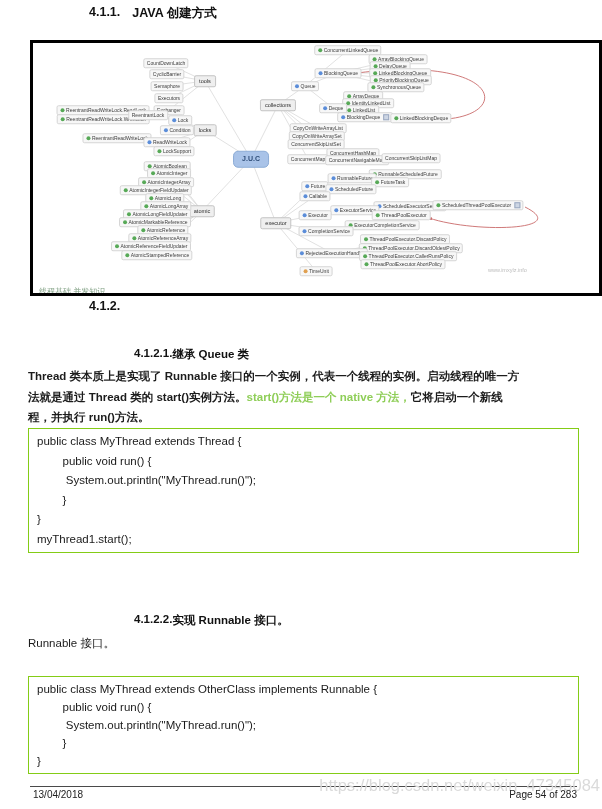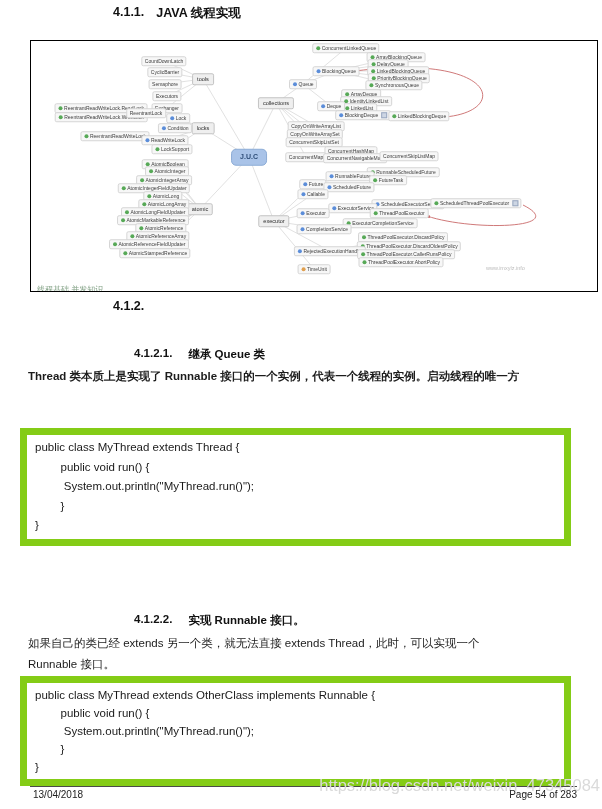--- a/index.html
+++ b/index.html
@@ -1,62 +1,62 @@
 <!DOCTYPE html>
 <html><head>
 <meta charset="utf-8">
 <style>
   html,body{margin:0;padding:0;}
   body{
     width:602px;height:809px;position:relative;background:#ffffff;
     font-family:"Liberation Sans", sans-serif;overflow:hidden;
   }
   
-  .h-main{position:absolute;display:flex;gap:12px;font-weight:bold;font-size:12.5px;color:#111;margin-left:24px;}
-  .h-sub{position:absolute;display:flex;gap:16px;font-weight:bold;font-size:11.5px;color:#111;}
+  .h-main{position:absolute;display:flex;gap:12px;font-weight:bold;font-size:12.5px;color:#111;}
+  .h-sub{position:absolute;display:flex;font-weight:bold;font-size:11.5px;color:#111;}
   
   .para{position:absolute;width:552px;font-size:11.5px;color:#1c1c1c;}
   .para-line{line-height:20.5px;white-space:pre-wrap;}
   .seg-green{color:#8fce58;}
   
-  .code{position:absolute;left:20px;width:551px;box-sizing:border-box;
-    border:7px solid #84cc16;background:#fff;padding:3px 8px;
+  .code{position:absolute;left:28px;width:551px;box-sizing:border-box;
+    border:1px solid #84cc16;background:#fff;padding:3px 8px;
     font-size:11.5px;color:#1a1a1a;}
   .code-line{white-space:pre;}
   .code-a .code-line{line-height:19.5px;}
   .code-b .code-line{line-height:18px;}
   
   .footer-rule{position:absolute;left:30px;width:547px;top:786px;border-top:1px solid #4a4a4a;height:0;}
   .footer-date{position:absolute;left:33px;top:789px;font-size:10px;color:#222;z-index:2;}
   .footer-page{position:absolute;right:25px;top:789px;font-size:10px;color:#222;z-index:2;}
   .page-watermark{position:absolute;right:2px;top:776px;font-size:16.5px;color:#dadada;z-index:1;white-space:nowrap;}
   
   .diagram{position:absolute;left:30px;top:40px;width:566px;height:250px;
-    border:1px solid #000000;background:#fff;overflow:hidden;}
+    border:3px solid #000000;background:#fff;overflow:hidden;}
   .diagram svg{position:absolute;left:0;top:0;}
   .dnode{position:absolute;transform:translate(-50%,-50%);display:flex;align-items:center;gap:2px;
     background:#f7f7f7;border:0.5px solid #d5d5d5;border-radius:2px;
     padding:0.5px 2.5px;font-size:5px;line-height:6.5px;color:#3d3d3d;white-space:nowrap;z-index:2;}
   .dnode.branch{font-size:5.6px;color:#2f2f2f;background:#efefef;border-color:#c3c3c3;padding:1.5px 4px;}
   .dnode.hub{font-size:7px;font-weight:bold;color:#2e4d78;background:#a9c3e8;
     border:1px solid #8cacd6;border-radius:5px;padding:4px 8px;z-index:3;}
   .dot{width:4px;height:4px;border-radius:50%;flex:0 0 auto;}
   .dot.iface{background:#5b8dd9;}
   .dot.cls{background:#57a957;}
   .dot.enum{background:#e0a050;}
   .extra-ic{width:4px;height:4px;background:#cdd6e4;border:0.5px solid #9aa8c0;flex:0 0 auto;margin-left:1px;}
   .diag-watermark{position:absolute;left:455px;top:224px;font-size:5.5px;color:#bcbcbc;z-index:2;}
   .diag-corner{position:absolute;left:6px;top:243px;font-size:8px;color:#7f9f82;z-index:2;white-space:nowrap;}
 </style>
 </head>
 <body>
 
 <div class="h-main" style="left:89px;top:5px;">
   <span>4.1.1.</span>
-  <span>JAVA 线程实现</span>
+  <span>JAVA 创建方式</span>
 </div>
 
 <div class="diagram">
   <div class="diag-watermark">www.imxylz.info</div>
   <div class="diag-corner">线程基础 并发知识</div>
 <svg width="566" height="250" viewBox="0 0 566 250">
       <defs>
         <marker id="arrw" markerWidth="5" markerHeight="5" refX="3.5" refY="2" orient="auto">
           <path d="M0,0 L4,2 L0,4 z" fill="#c96a6a"></path>
         </marker>
@@ -407,37 +407,39 @@
   <span>4.1.2.</span>
 </div>
 
 <div class="h-sub" style="left:134px;top:347px;">
   <span>4.1.2.1.</span>
   <span>继承 Queue 类</span>
 </div>
 
 <div class="para" style="left:28px;top:366px;font-weight:bold;">
     <div class="para-line"><span>Thread 类本质上是实现了 Runnable 接口的一个实例，代表一个线程的实例。启动线程的唯一方</span></div>
+    <div class="para-line"><span>法就是通过 Thread 类的 start()实例方法。</span><span class="seg-green">start()方法是一个 native 方法，</span><span>它将启动一个新线</span></div>
+    <div class="para-line"><span>程，并执行 run()方法。</span></div>
   </div>
 
 <div class="code code-a" style="top:428px;">
     <div class="code-line">public class MyThread extends Thread {</div>
     <div class="code-line">        public void run() {</div>
     <div class="code-line">         System.out.println("MyThread.run()");</div>
     <div class="code-line">        }</div>
     <div class="code-line">}</div>
+    <div class="code-line">myThread1.start();</div>
   </div>
 
 <div class="h-sub" style="left:134px;top:613px;">
   <span>4.1.2.2.</span>
   <span>实现 Runnable 接口。</span>
 </div>
 
 <div class="para" style="left:28px;top:633px;">
-    <div class="para-line"><span>如果自己的类已经 extends 另一个类，就无法直接 extends Thread，此时，可以实现一个</span></div>
     <div class="para-line"><span>Runnable 接口。</span></div>
   </div>
 
 <div class="code code-b" style="top:676px;">
     <div class="code-line">public class MyThread extends OtherClass implements Runnable {</div>
     <div class="code-line">        public void run() {</div>
     <div class="code-line">         System.out.println("MyThread.run()");</div>
     <div class="code-line">        }</div>
     <div class="code-line">}</div>
   </div>

